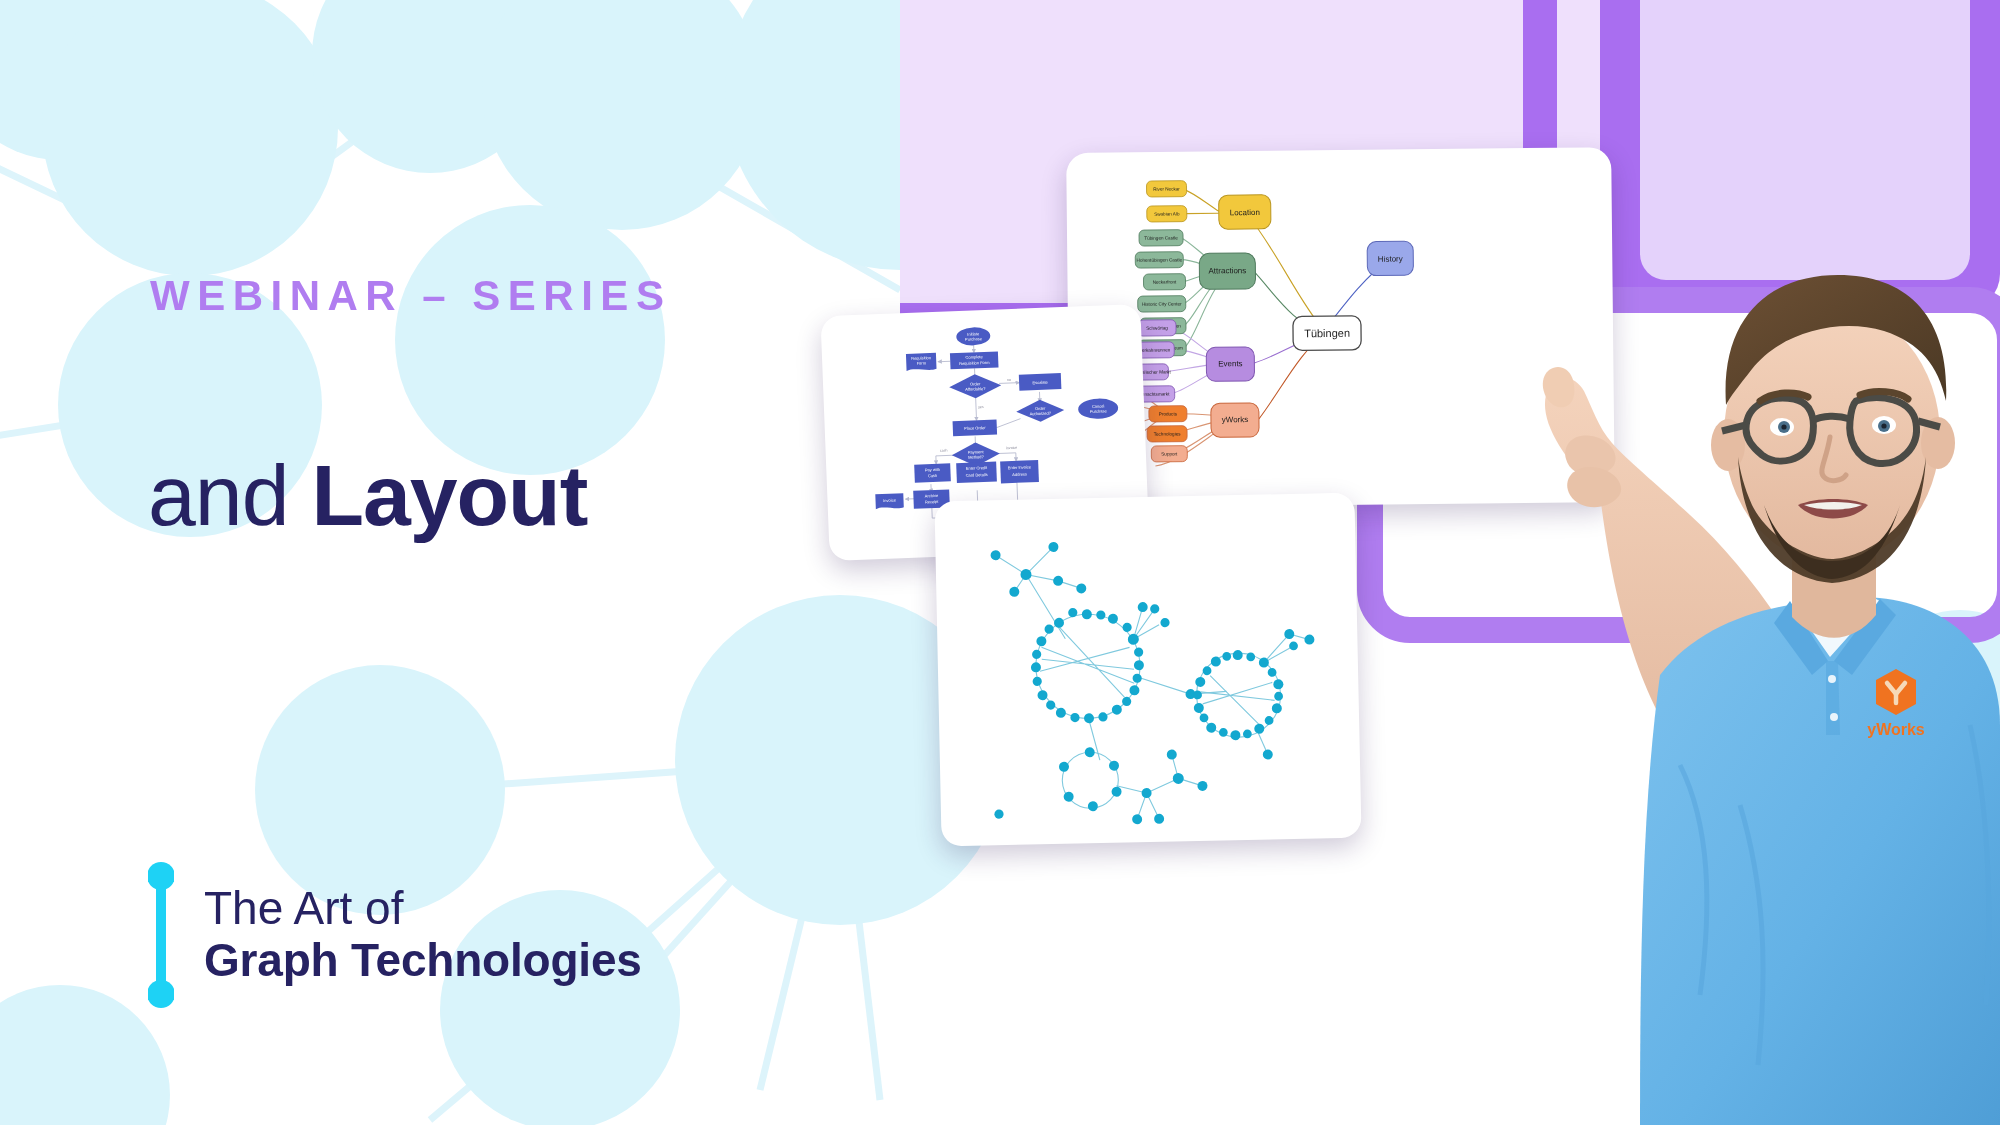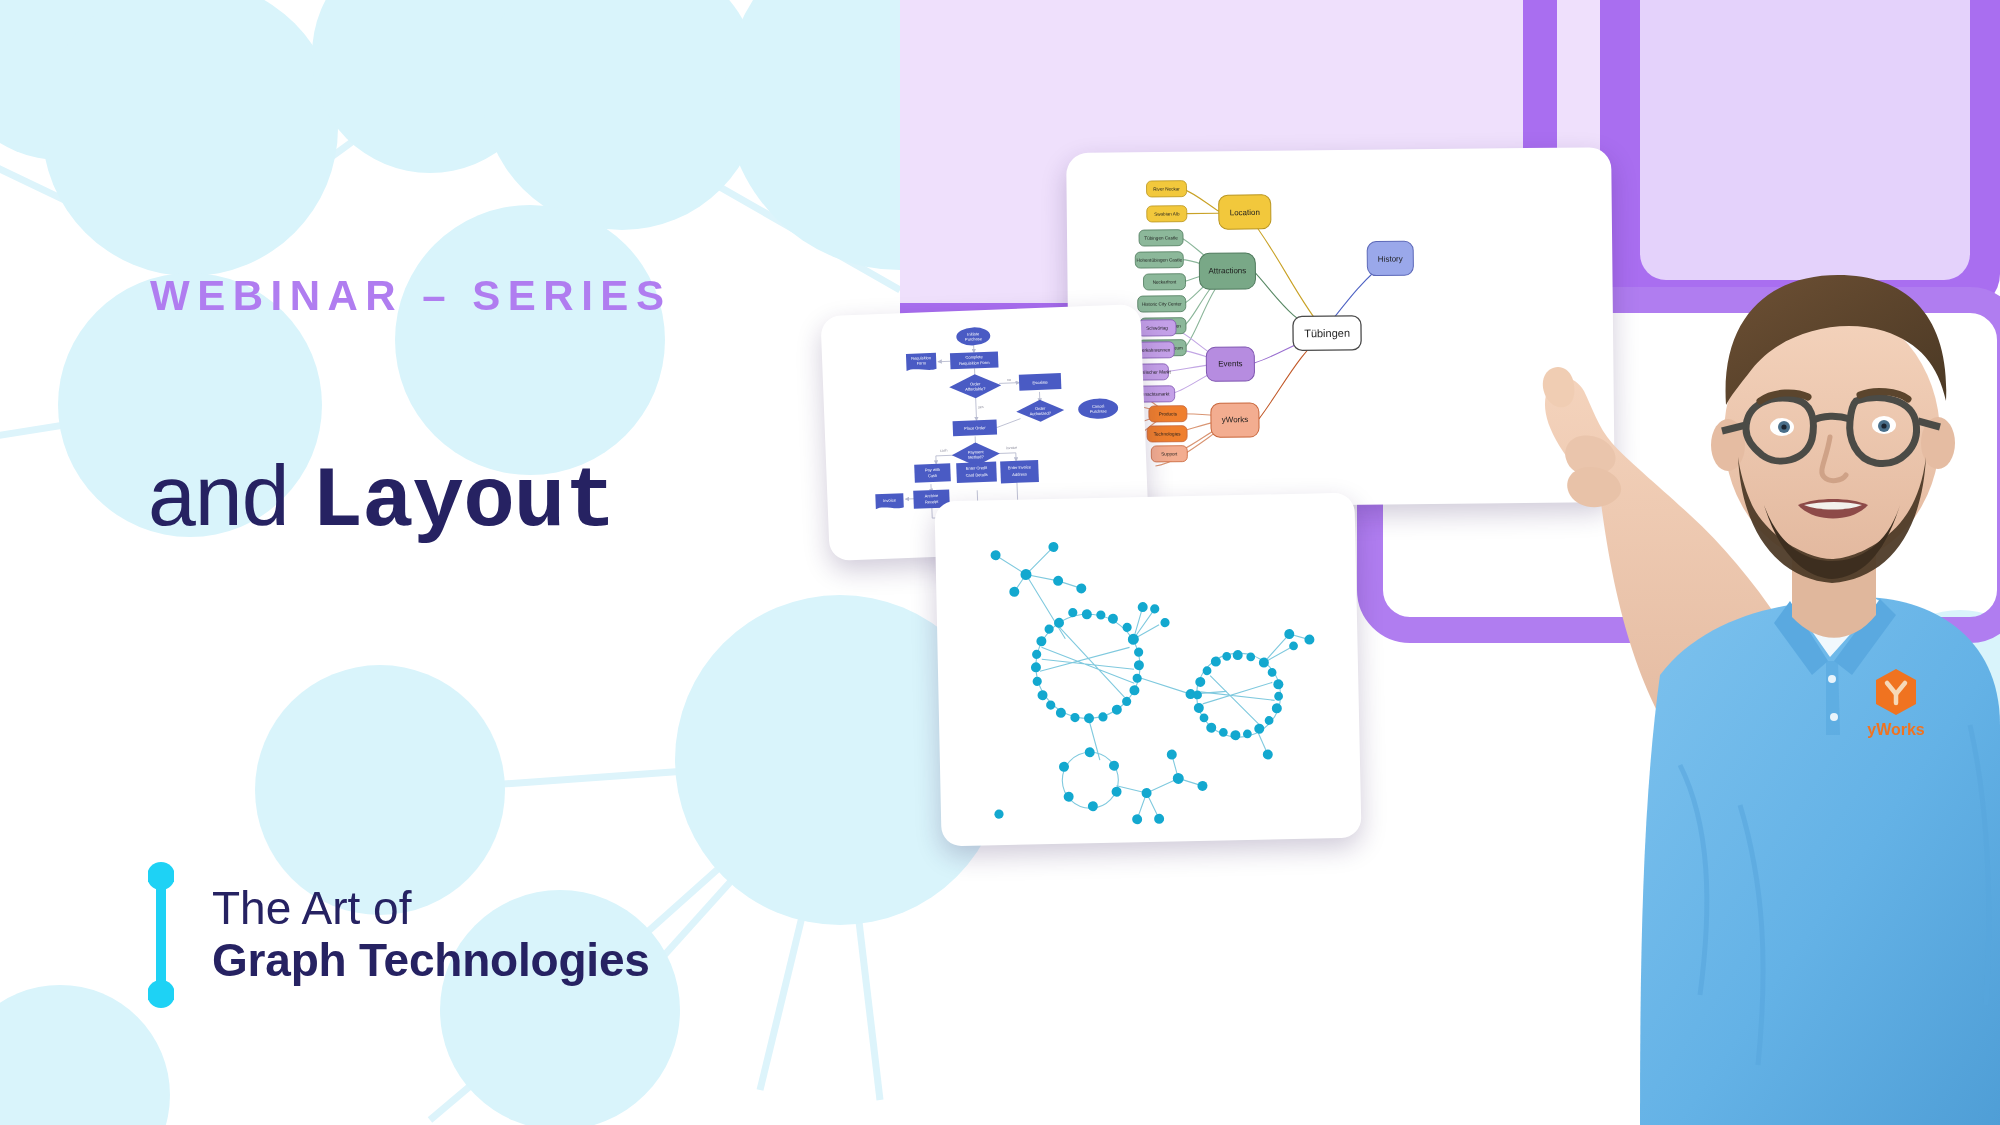--- a/index.html
+++ b/index.html
@@ -30,36 +30,36 @@
     color:#b07df0; white-space:nowrap;
   }
 
   .title {
     position:absolute; top:448px; left:148px;
     font-size:86px; line-height:1.02; color:#262262;
     letter-spacing:-1px; white-space:nowrap;
   }
   .title .l1 { font-weight:bold; display:block; }
   .title .l2 { display:block; font-weight:400; margin-top:4px; }
-  .title .l2 b { font-weight:bold;font-family:Liberation Mono, monospace; }
+  .title .l2 b { font-weight:bold; }
 
   .episode {
     position:absolute; top:672px; left:150px;
     display:flex; align-items:center; gap:24px;
   }
   .episode .ep-text {
     font-size:54px; color:#b07df0; font-weight:400; letter-spacing:0px;
     line-height:1;
   }
   .playlist-icon { width:58px; height:58px; display:block; flex:0 0 auto; }
 
   
   .brand {
     position:absolute; left:148px; top:860px;
-    display:flex; align-items:center; gap:38px;
+    display:flex; align-items:center; gap:30px;
   }
   .brand-mark { width:26px; height:150px; flex:0 0 auto; }
   .brand-text { color:#262262; line-height:1.12; }
   .brand-text .bt1 { font-size:46px; font-weight:400; display:block; letter-spacing:0px; }
   .brand-text .bt2 { font-size:46px; font-weight:bold; display:block; letter-spacing:-0.2px; }
 
   
   .media { position:absolute; right:0; top:0; width:1120px; height:1125px; z-index:4; }
 
   .card {

